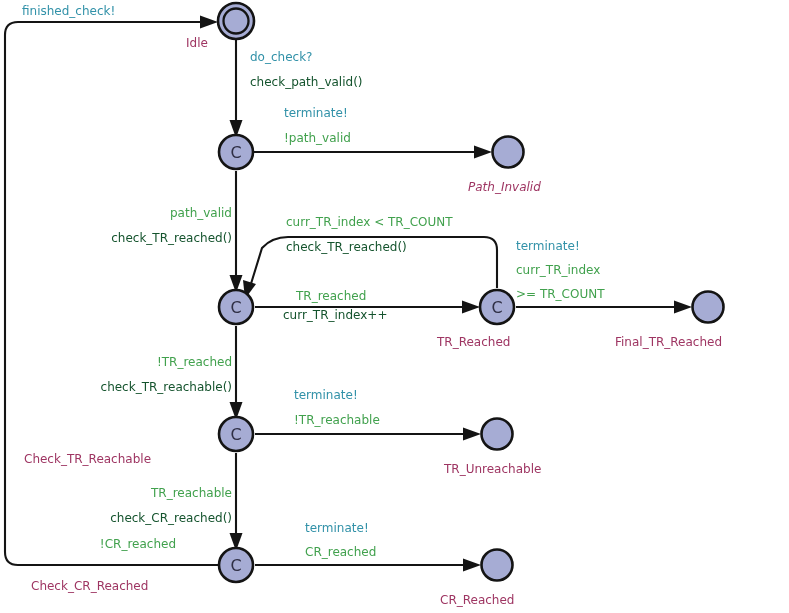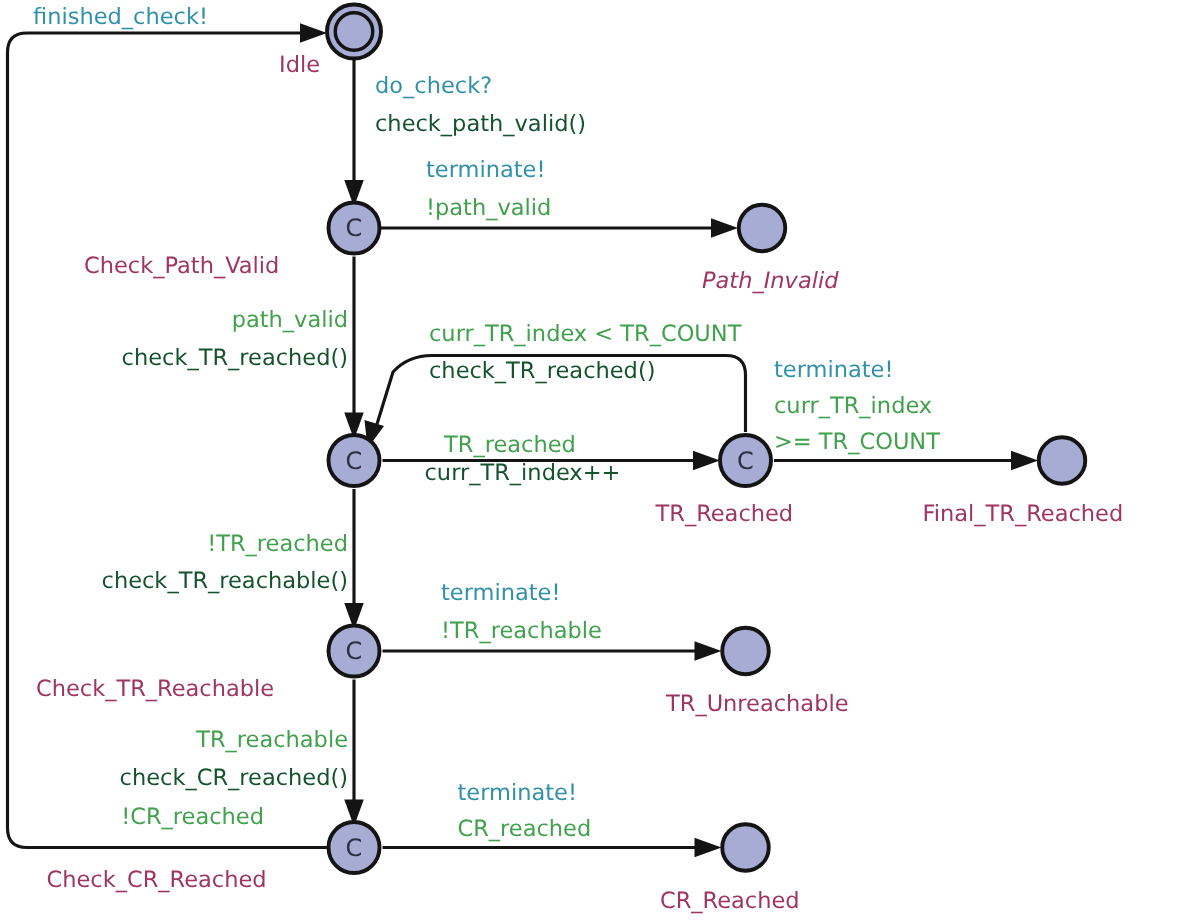--- a/index.html
+++ b/index.html
@@ -47,21 +47,21 @@
     fill: #2f2f45;
     font-family: "DejaVu Sans", sans-serif;
     font-size: 16px;
     text-anchor: middle;
     dominant-baseline: middle;
   }
   .lbl {
     position: absolute;
     white-space: pre;
     font-family: "DejaVu Sans", sans-serif;
-    font-size: 15px;
+    font-size: 12px;
     line-height: 21px;
   }
   .lbl-state  { color: #9e3562; }
   .lbl-sync   { color: #3191a8; }
   .lbl-guard  { color: #41a14d; }
   .lbl-update { color: #14532d; }
   .align-left   { text-align: left; }
   .align-right  { text-align: right; }
 </style>
 </head>
@@ -127,21 +127,20 @@
     <circle class="node-circle" cx="497" cy="434" r="15.5"></circle>
 
     <circle class="node-circle" cx="236" cy="565" r="17"></circle>
     <text class="committed-letter" x="236" y="566">C</text>
 
     <circle class="node-circle" cx="497" cy="565" r="15.5"></circle>
   </svg>
 
   <div class="lbl lbl-state align-left" style="left:186px; top:33px;">Idle</div>
 
-  <div class="lbl lbl-state align-left" style="left:56px; top:167px;">Check_Path_Valid</div>
 
   <div class="lbl lbl-state align-left" style="left:468px; top:177px;font-style:italic;">Path_Invalid</div>
 
 
   <div class="lbl lbl-state align-left" style="left:437px; top:332px;">TR_Reached</div>
 
   <div class="lbl lbl-state align-left" style="left:615px; top:332px;">Final_TR_Reached</div>
 
   <div class="lbl lbl-state align-left" style="left:24px; top:449px;">Check_TR_Reachable</div>
 

